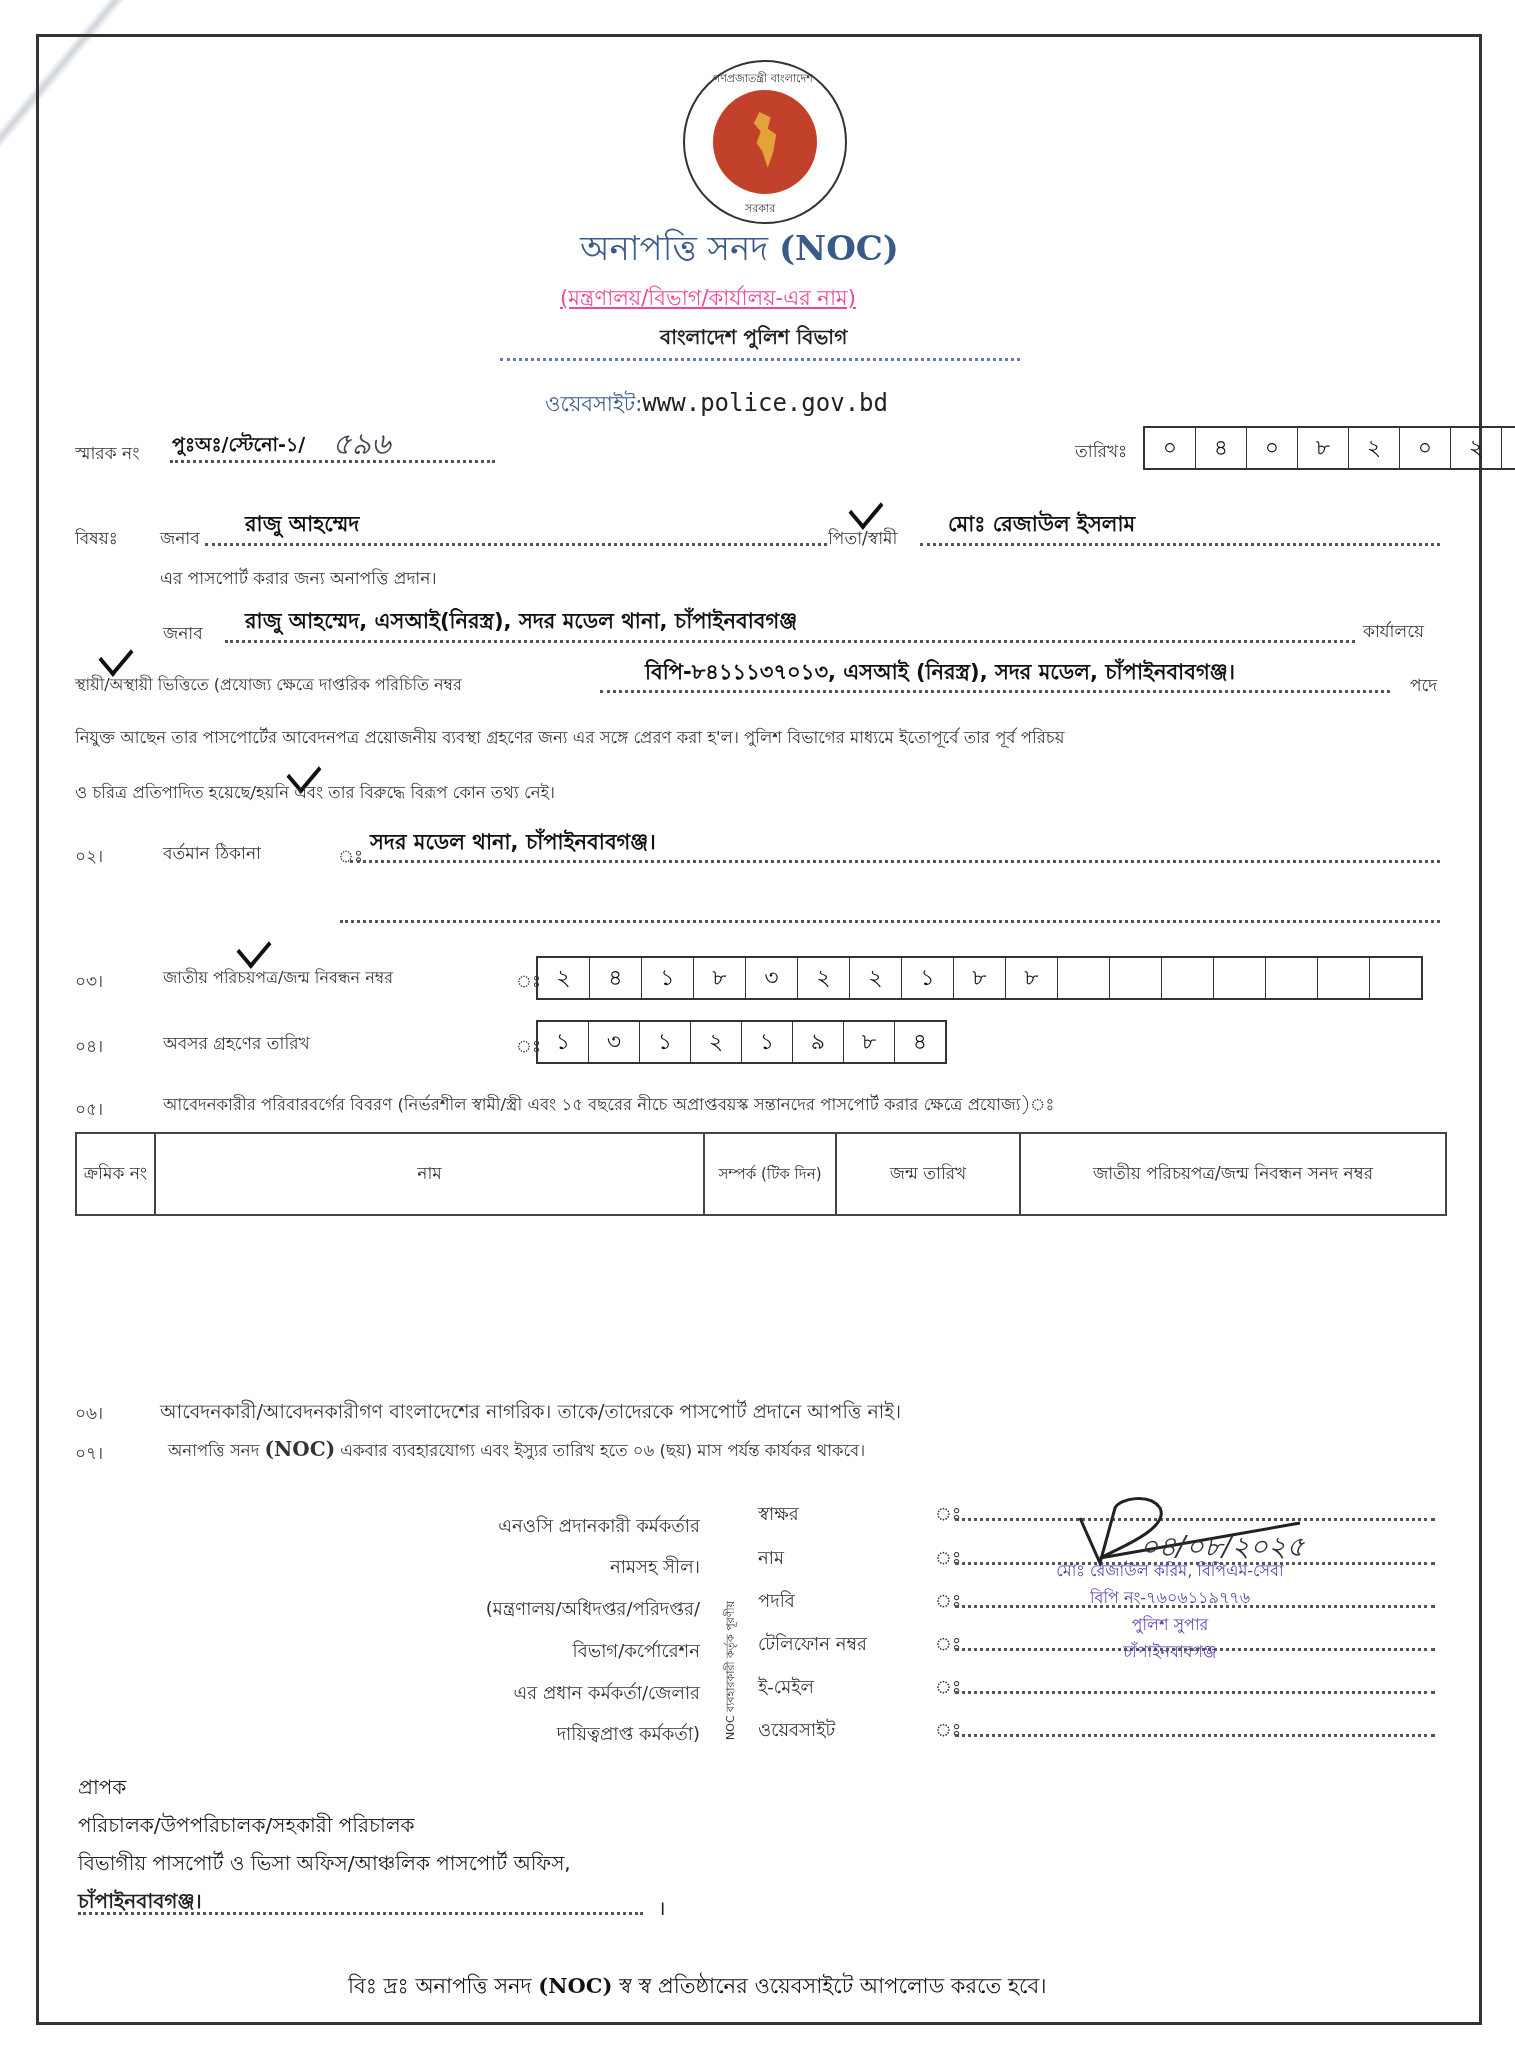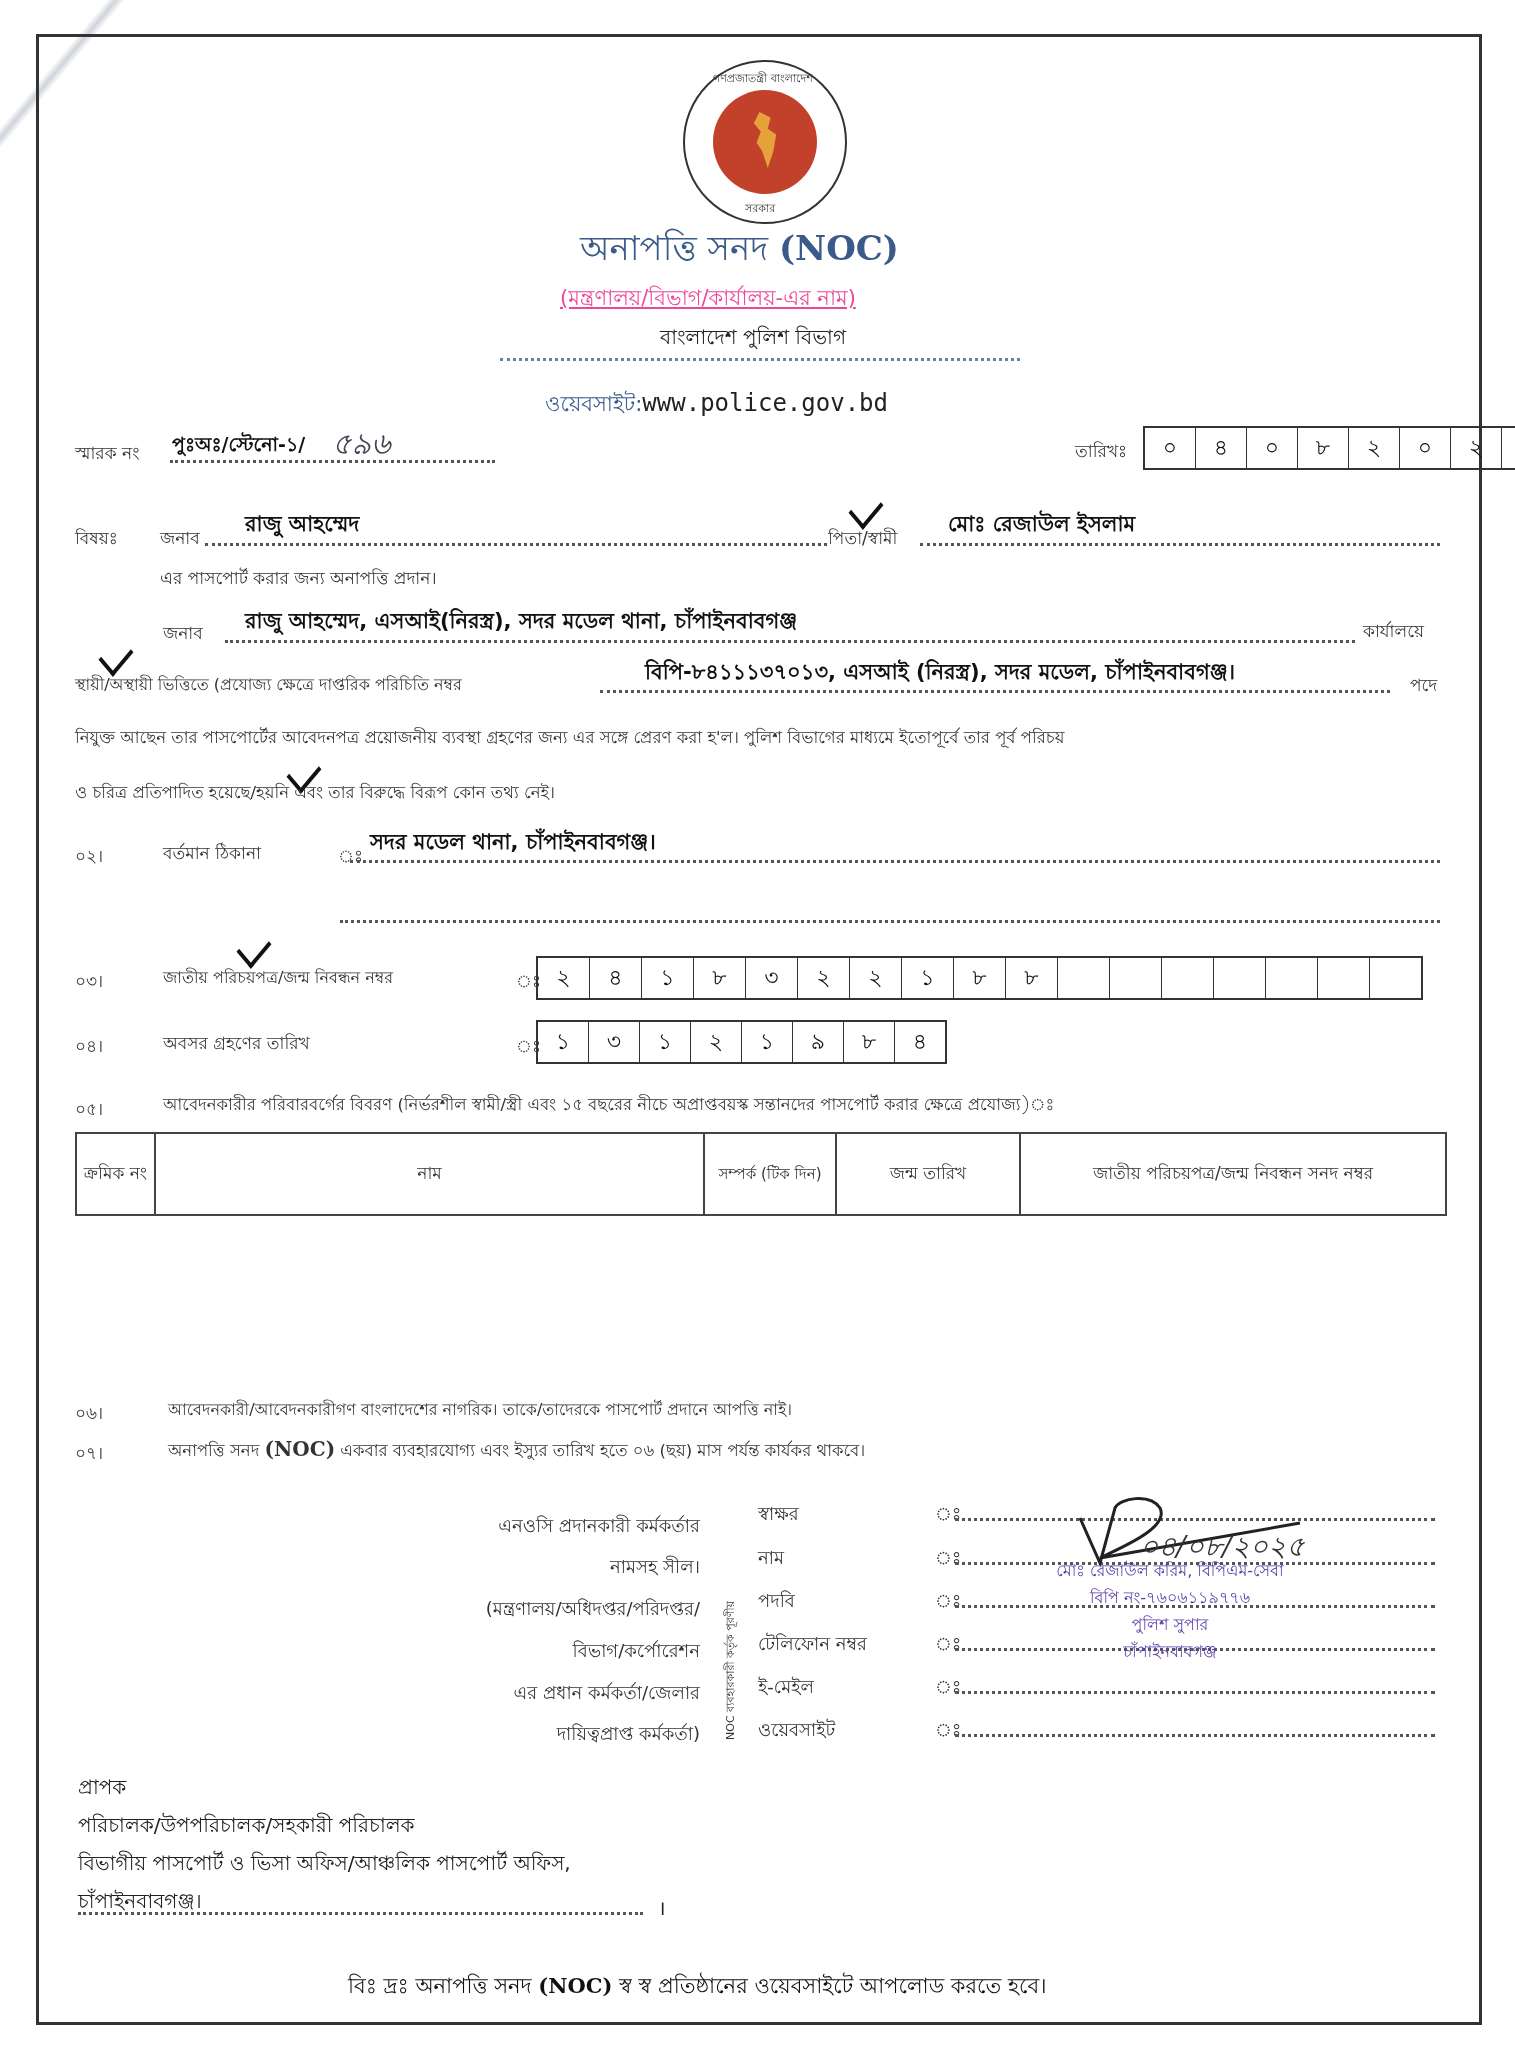--- a/index.html
+++ b/index.html
@@ -7,21 +7,21 @@
   .abs{position:absolute;white-space:nowrap;}
   .frame{position:absolute;left:36px;top:34px;width:1440px;height:1985px;border:3px solid #333;border-top-width:3px;}
   .fold{position:absolute;left:-40px;top:60px;width:200px;height:14px;background:linear-gradient(#fff,#cfd3da,#fff);transform:rotate(-50deg);}
   .emblem{position:absolute;left:683px;top:60px;width:160px;height:160px;border-radius:50%;border:2px solid #333;background:#fff;}
   .emblem .inner{position:absolute;left:28px;top:28px;width:104px;height:104px;border-radius:50%;background:#c2412a;}
   .emblem .map{position:absolute;left:38px;top:22px;width:28px;height:56px;background:#e6a23a;clip-path:polygon(30% 0,70% 10%,60% 30%,90% 40%,80% 70%,60% 100%,40% 70%,20% 55%,35% 35%,10% 20%);}
   .emblem .arc{position:absolute;font-size:11px;color:#333;}
   .title{font-family:"DejaVu Serif",serif;font-size:34px;color:#3a5a8a;}
   .title b{font-weight:bold;}
   .subtitle{font-size:21px;color:#ec4899;text-decoration:underline;}
-  .dept{font-size:20px;font-weight:normal;color:#222;}
+  .dept{font-size:20px;font-weight:bold;color:#222;}
   .web{font-size:21px;color:#3a5a8a;}
   .web span.m{font-family:"DejaVu Sans Mono",monospace;color:#222;font-size:24px;}
   .dots{border-bottom:3px dotted #555;position:absolute;height:0;}
   .dots.blue{border-bottom-color:#6a7fa8;}
   .lbl{font-size:17px;color:#333;}
   .bold{font-size:21px;font-weight:bold;color:#111;}
   .hand{font-family:"DejaVu Serif",serif;font-size:30px;color:#445;font-style:italic;}
   .box-row{position:absolute;display:flex;border:2px solid #333;}
   .box-row div{width:50px;height:40px;border-right:1.5px solid #333;display:flex;align-items:center;justify-content:center;font-size:22px;color:#111;}
   .box-row div:last-child{border-right:none;}
@@ -159,21 +159,21 @@
     <th style="width:75px;margin-top:10px;">ক্রমিক নং</th>
     <th style="width:545px;">নাম</th>
     <th style="width:128px;font-size:15px;">সম্পর্ক (টিক দিন)</th>
     <th style="width:180px;">জন্ম তারিখ</th>
     <th>জাতীয় পরিচয়পত্র/জন্ম নিবন্ধন সনদ নম্বর</th>
   </tr>
 </tbody>
   </table>
 
 <div class="abs lbl" style="left:75px;top:1400px;">০৬।</div>
-<div class="abs lbl" style="left:168px;top:1397px;font-size:16px;">আবেদনকারী/আবেদনকারীগণ বাংলাদেশের নাগরিক। তাকে/তাদেরকে পাসপোর্ট প্রদানে আপত্তি নাই।</div>
+<div class="abs lbl" style="left:160px;top:1397px;font-size:19px;">আবেদনকারী/আবেদনকারীগণ বাংলাদেশের নাগরিক। তাকে/তাদেরকে পাসপোর্ট প্রদানে আপত্তি নাই।</div>
 <div class="abs lbl" style="left:75px;top:1440px;">০৭।</div>
 <div class="abs lbl" style="left:168px;top:1437px;font-size:16.5px;">
   <span>অনাপত্তি সনদ</span>
   <b style="font-family:'DejaVu Serif',serif;font-size:20px;">(NOC)</b>
   <span>একবার ব্যবহারযোগ্য এবং ইস্যুর তারিখ হতে ০৬ (ছয়) মাস পর্যন্ত কার্যকর থাকবে।</span>
 </div>
 
 <div class="abs sig-lbl" style="right:815px;top:1512px;text-align:right;">এনওসি প্রদানকারী কর্মকর্তার</div>
 <div class="abs sig-lbl" style="right:815px;top:1553px;">নামসহ সীল।</div>
 <div class="abs sig-lbl" style="right:815px;top:1595px;">(মন্ত্রণালয়/অধিদপ্তর/পরিদপ্তর/</div>

